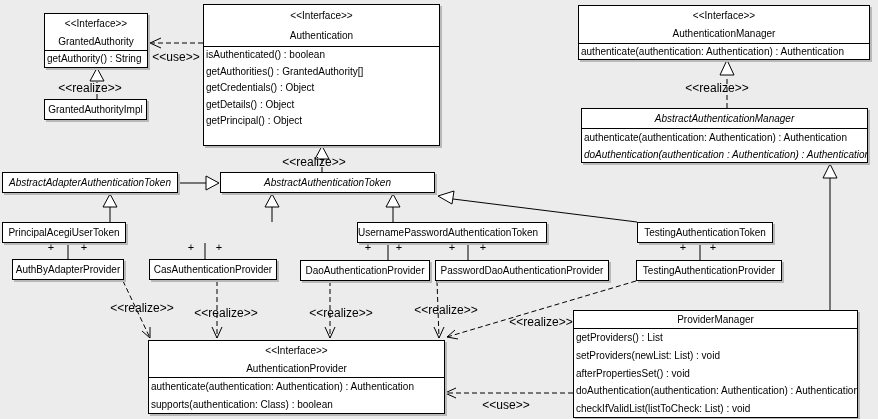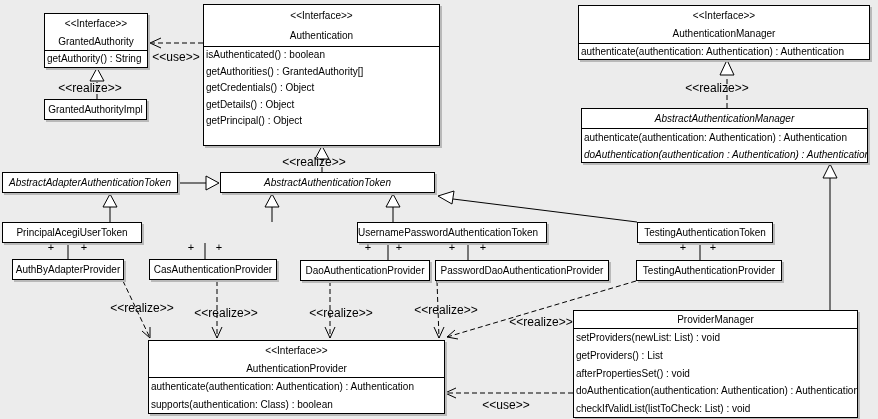--- a/index.html
+++ b/index.html
@@ -176,21 +176,21 @@
   </div>
 
   <div class="cls simple" style="left:220px;top:172px;width:215px;height:21px">
     <div class="cname it" style="text-align:center;line-height:19px">AbstractAuthenticationToken</div>
   </div>
 
   <div class="cls simple" style="left:2px;top:172px;width:176px;height:21px">
     <div class="cname it" style="text-align:center;line-height:19px">AbstractAdapterAuthenticationToken</div>
   </div>
 
-  <div class="cls simple" style="left:2px;top:222px;width:140px;height:21px">
+  <div class="cls simple" style="left:2px;top:222px;width:124px;height:21px">
     <div class="cname" style="text-align:center;line-height:19px">PrincipalAcegiUserToken</div>
   </div>
   <div class="cls simple" style="left:357px;top:222px;width:190px;height:21px">
     <div class="cname" style="text-align:left;line-height:19px">UsernamePasswordAuthenticationToken</div>
   </div>
   <div class="cls simple" style="left:637px;top:222px;width:136px;height:21px">
     <div class="cname" style="text-align:center;line-height:19px">TestingAuthenticationToken</div>
   </div>
 
   <div class="cls simple" style="left:12px;top:259px;width:112px;height:21px">
@@ -218,22 +218,22 @@
       <div class="m" style="line-height:17.5px">authenticate(authentication: Authentication) : Authentication</div>
       <div class="m" style="line-height:17.5px">supports(authentication: Class) : boolean</div>
     </div>
   </div>
 
   <div class="cls" style="left:573px;top:310px;width:285px;height:108px">
     <div class="head" style="height:17px">
       <div class="cname" style="line-height:17px">ProviderManager</div>
     </div>
     <div class="methods">
+      <div class="m" style="line-height:17.8px">getProviders() : List</div>
       <div class="m" style="line-height:17.8px">setProviders(newList: List) : void</div>
-      <div class="m" style="line-height:17.8px">getProviders() : List</div>
       <div class="m" style="line-height:17.8px">afterPropertiesSet() : void</div>
       <div class="m" style="line-height:17.8px">doAuthentication(authentication: Authentication) : Authentication</div>
       <div class="m" style="line-height:17.8px">checkIfValidList(listToCheck: List) : void</div>
     </div>
   </div>
 
   <div class="lbl" style="left:176px;top:50px">&lt;&lt;use&gt;&gt;</div>
   <div class="lbl" style="left:90px;top:81px">&lt;&lt;realize&gt;&gt;</div>
   <div class="lbl" style="left:314px;top:155px">&lt;&lt;realize&gt;&gt;</div>
   <div class="lbl" style="left:717px;top:81px">&lt;&lt;realize&gt;&gt;</div>

